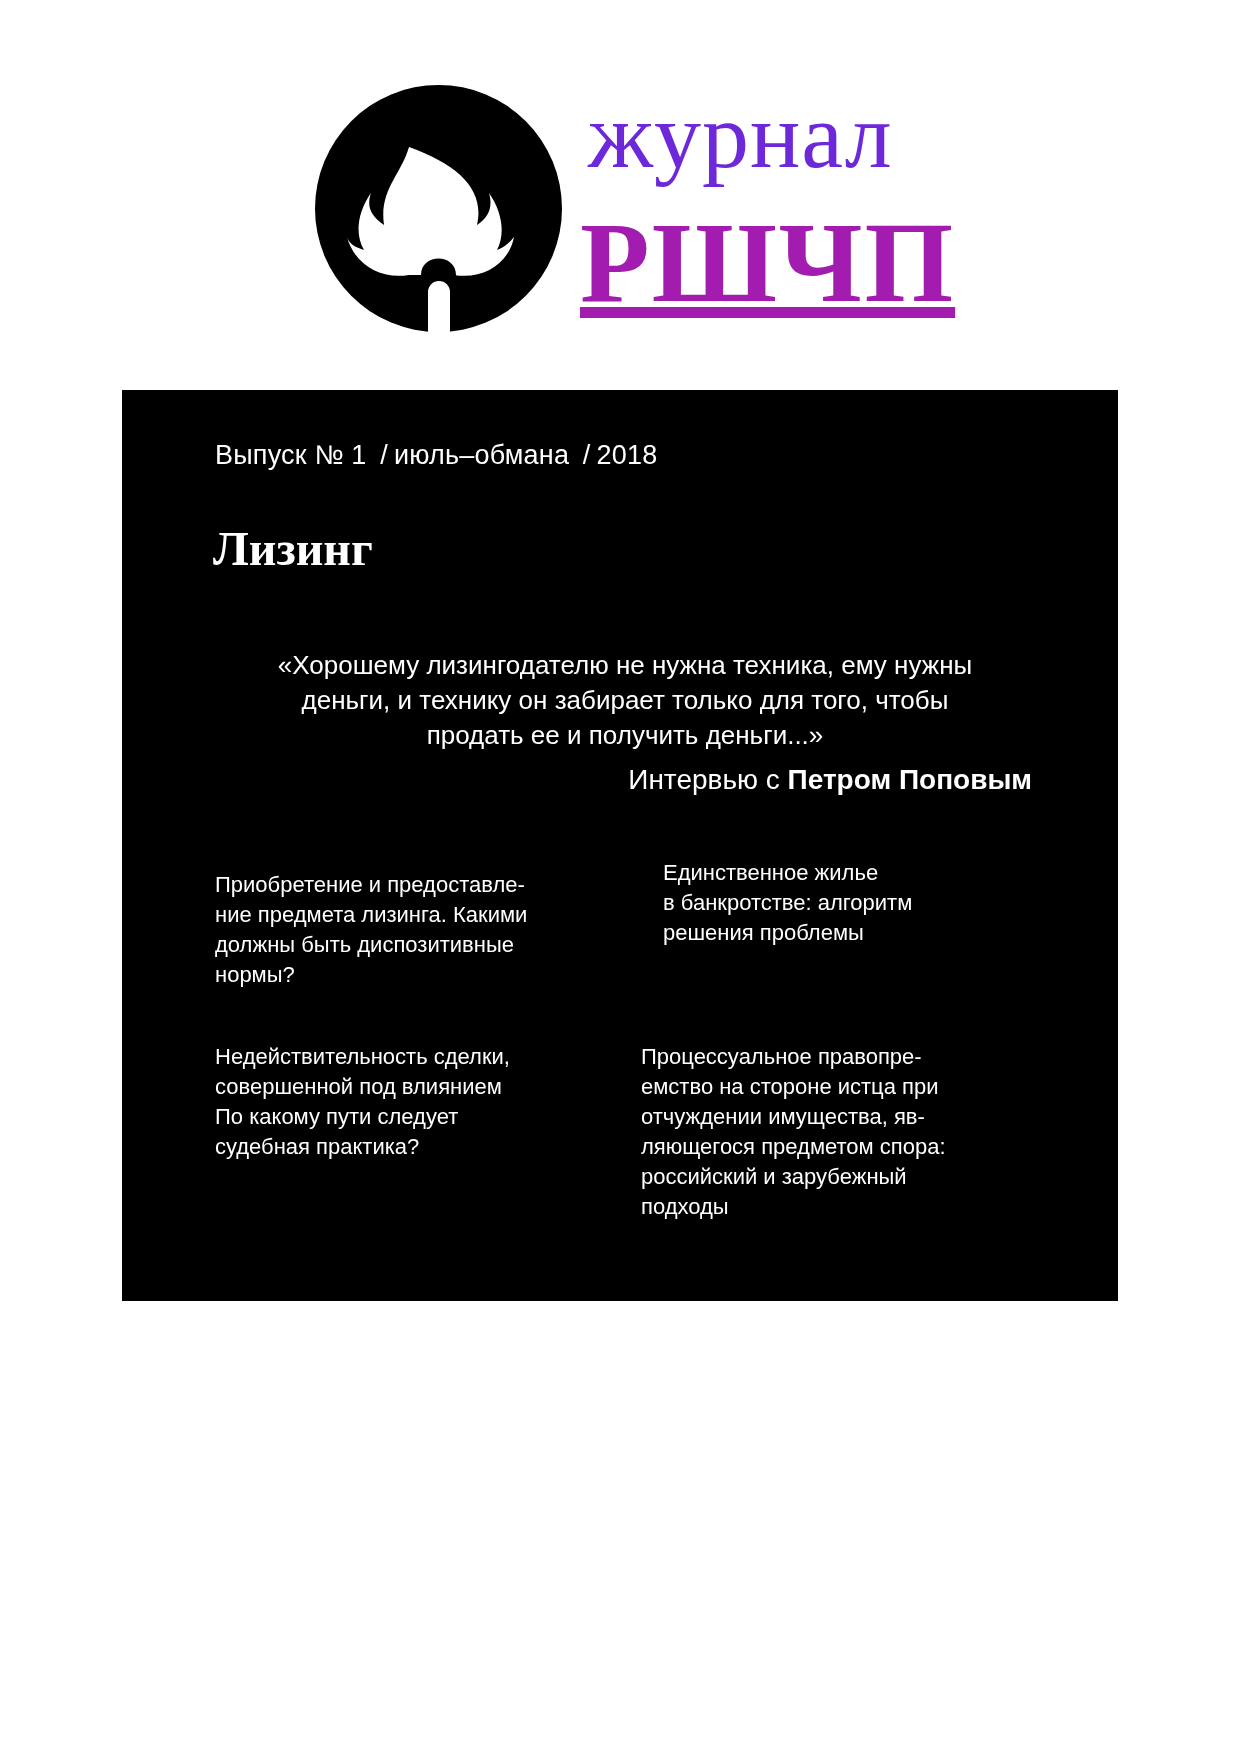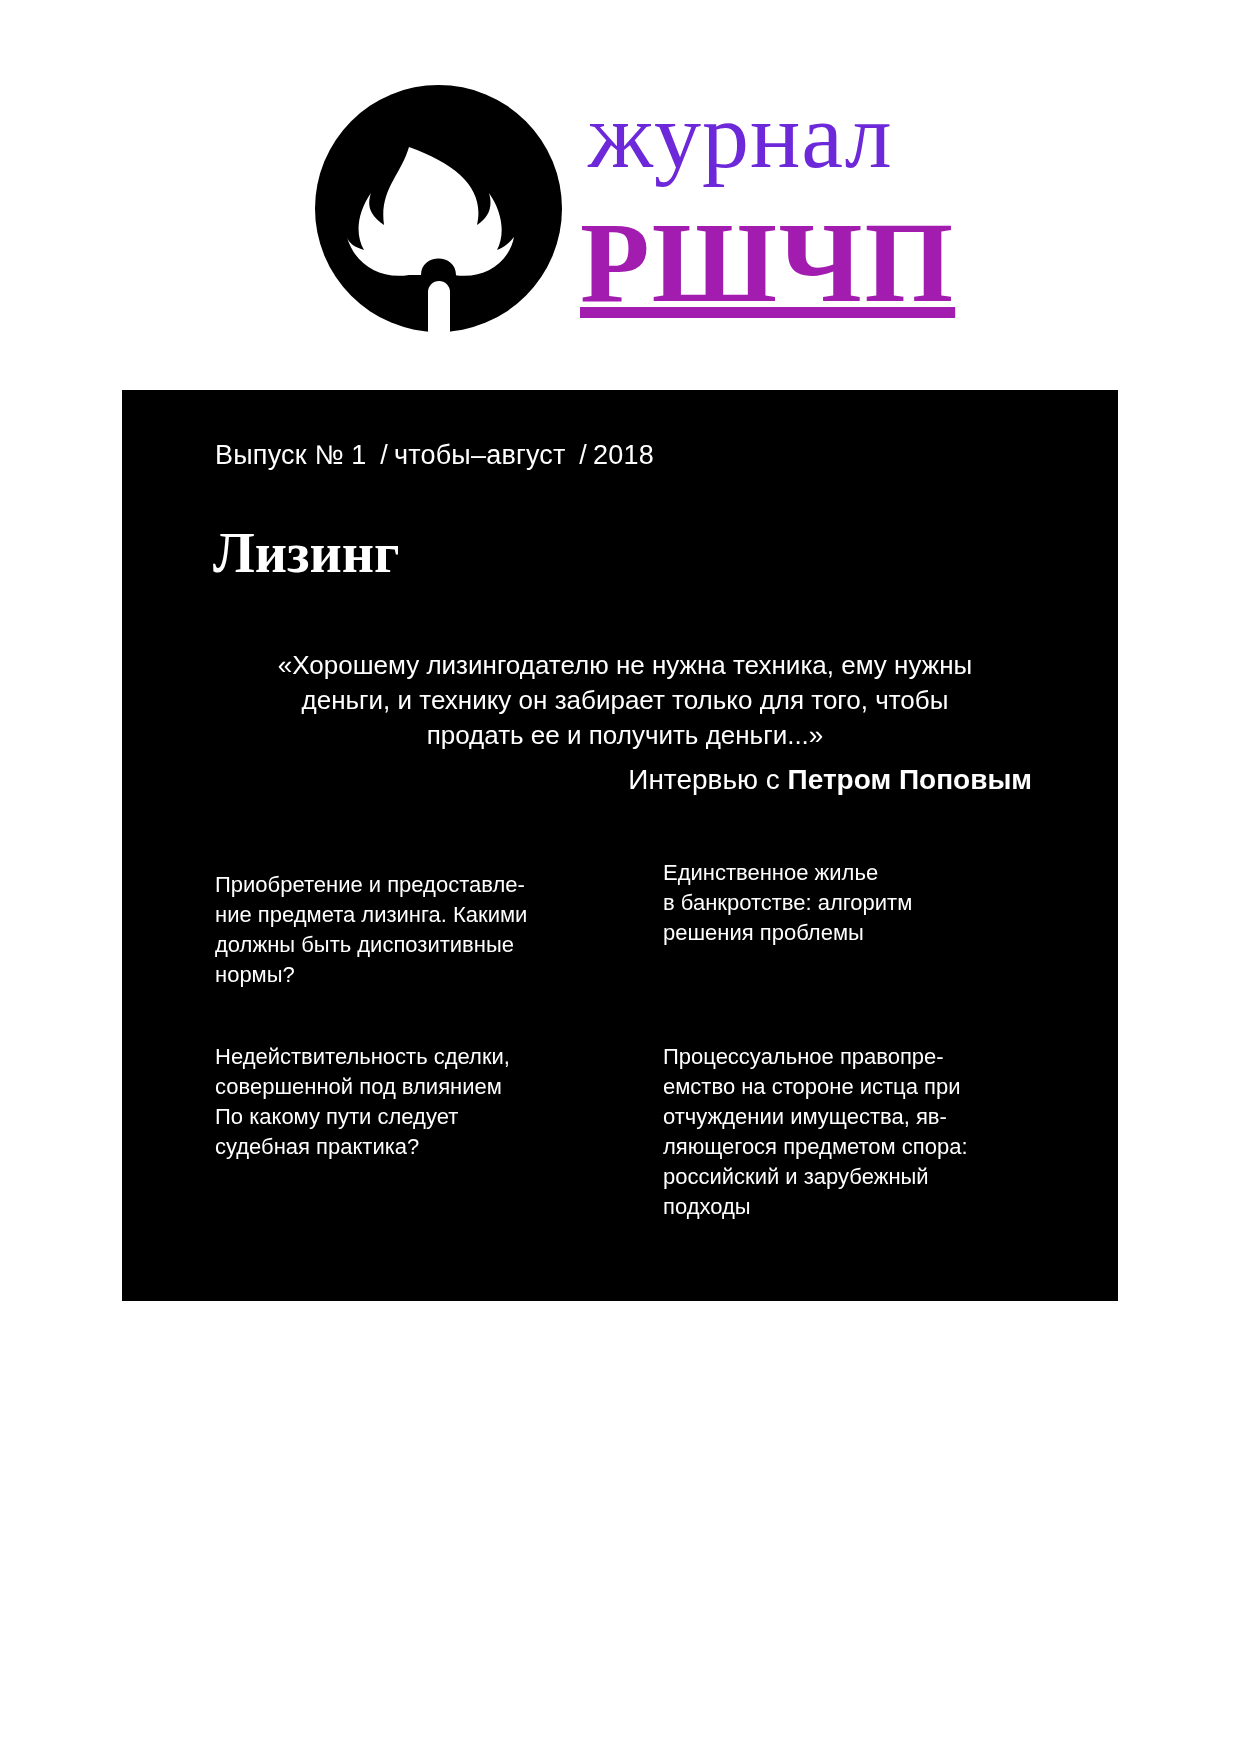--- a/index.html
+++ b/index.html
@@ -70,21 +70,21 @@
       white-space: nowrap;
       letter-spacing: 0.2px;
     }
     .issue-line .sep { margin: 0 6px; }
     .title {
       position: absolute;
       left: 91px;
       top: 135px;
       font-family: "Liberation Serif", "DejaVu Serif", serif;
       font-weight: bold;
-      font-size: 56px;
+      font-size: 48px;
       line-height: 1;
       white-space: nowrap;
     }
     .quote {
       position: absolute;
       left: 93px;
       top: 258px;
       width: 820px;
       font-size: 26px;
       line-height: 35px;
@@ -101,21 +101,21 @@
     .article {
       position: absolute;
       font-size: 22px;
       line-height: 30px;
       width: 380px;
     }
     .article .a-line { display: block; white-space: nowrap; }
     .article.a1 { left: 93px;  top: 480px; }
     .article.a2 { left: 541px; top: 468px; }
     .article.a3 { left: 93px;  top: 652px; }
-    .article.a4 { left: 541px; top: 652px; }
+    .article.a4 { left: 519px; top: 652px; }
   </style>
 </head>
 <body>
 
 <div class="logo">
   <svg class="logo-circle" viewBox="0 0 247 247" width="247" height="247">
     <defs>
       <mask id="m">
         <rect x="0" y="0" width="247" height="247" fill="white"></rect>
 
@@ -139,21 +139,21 @@
 
     <path d="M106 190 C 106 168, 141 168, 141 190 L 141 196 C 130 192, 117 192, 106 196 Z" fill="#000"></path>
   </svg>
   <div class="logo-word">журнал</div>
   <div class="logo-abbr">РШЧП</div>
 </div>
 
 <div class="cover-box">
   <div class="issue-line sans">
     <span>Выпуск № 1</span>
-    <span class="sep">/</span><span>чтобы–август</span>
+    <span class="sep">/</span><span>июль–обмана</span>
     <span class="sep">/</span><span>2018</span>
   </div>
 
   <div class="title">Лизинг</div>
 
   <div class="quote sans">
     <span class="q-line">«Хорошему лизингодателю не нужна техника, ему нужны</span>
     <span class="q-line">деньги, и технику он забирает только для того, чтобы</span>
     <span class="q-line">продать ее и получить деньги...»</span>
   </div>

